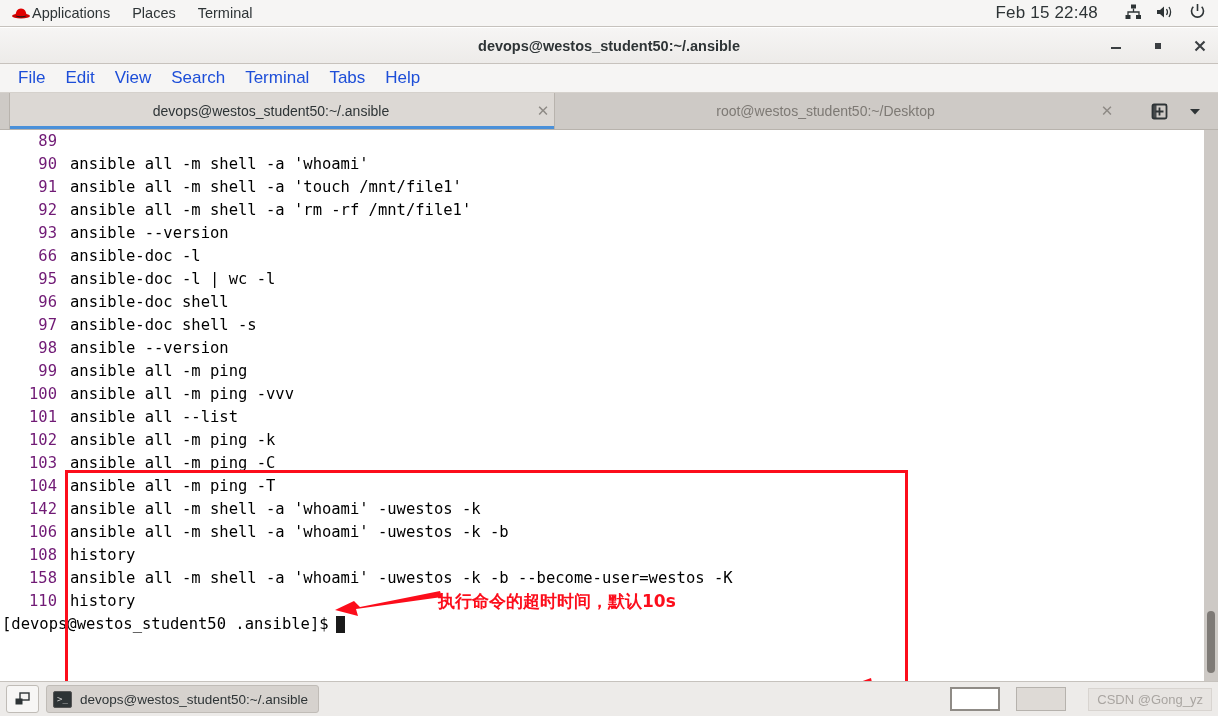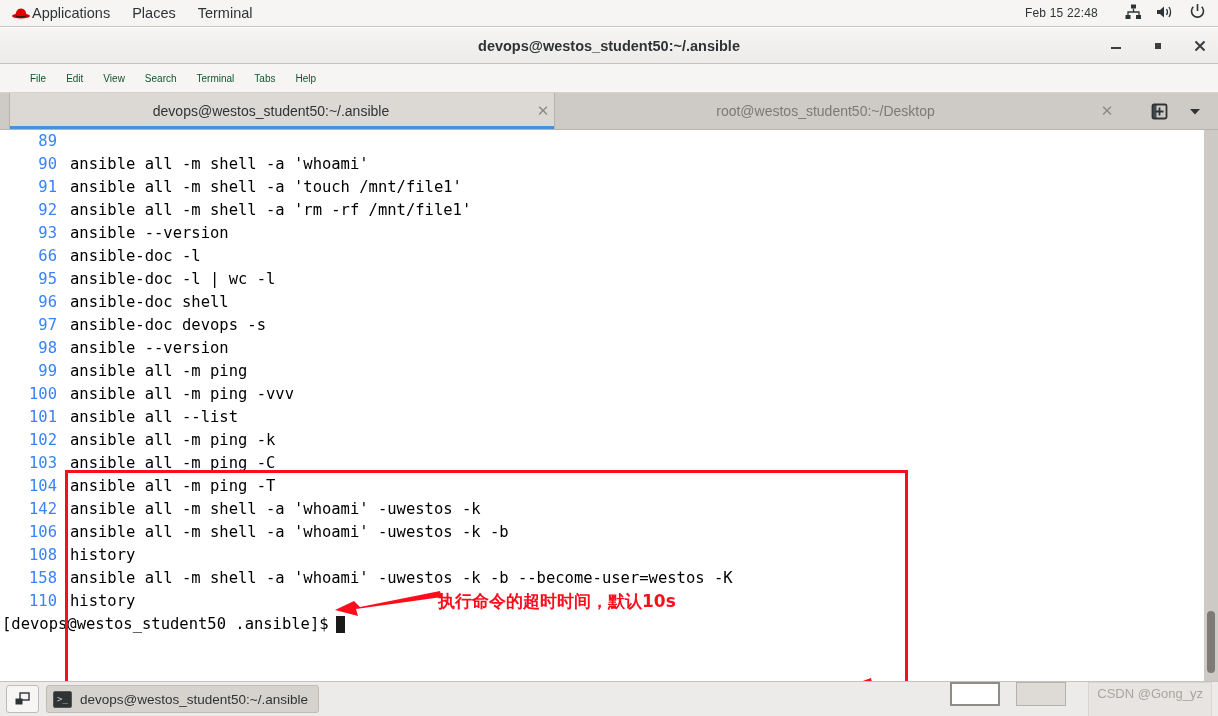--- a/index.html
+++ b/index.html
@@ -25,21 +25,21 @@
     font-size: 14.5px; color: #2e3436;
     box-sizing: border-box;
   }
   .panel-item {
     padding: 0 11px; height: 27px;
     display: flex; align-items: center; gap: 1px;
     white-space: nowrap;
   }
   .panel-spacer { flex: 1 1 auto; }
   .rh-hat { display: block; }
-  #clock { font-size: 12px; color: #2e3436; letter-spacing: 0.2px; }
+  #clock { font-size: 17px; color: #2e3436; letter-spacing: 0.2px; }
   .tray-icons { display: flex; align-items: center; gap: 14px; padding-right: 12px; padding-left: 16px;}
 
   
   #term-window {
     position: absolute; left: 0; top: 28px;
     width: 1218px; height: 652px;
     background: #f6f5f4;
     box-sizing: border-box;
   }
   #titlebar {
@@ -58,22 +58,22 @@
     color: #3b3f42;
   }
   .winbtn { width: 16px; height: 16px; display:flex; align-items:center; justify-content:center; cursor: default; }
 
   
   #menubar {
     height: 28px;
     background: #f6f5f4;
     border-bottom: 1px solid #d5d1cc;
     display: flex; align-items: center;
-    padding-left: 20px;
-    font-size: 10px; color: #14532d;
+    padding-left: 8px;
+    font-size: 17px; color: #1d4ed8;
   }
   .menu-item { padding: 0 10px; height: 28px; display:flex; align-items:center; }
 
   
   #tabbar {
     height: 36px;
     background: #cecac6;
     display: flex; align-items: stretch;
     border-bottom: 1px solid #b8b3ad;
   }
@@ -119,21 +119,21 @@
     padding: 0;
     font-family: "DejaVu Sans Mono", "Liberation Mono", monospace;
     font-size: 15.5px;
     line-height: 23px;
     color: #000000;
     box-sizing: border-box;
   }
   .hline { display: flex; align-items: baseline; height: 23px; white-space: pre; }
   .lineno {
     width: 57px; text-align: right; padding-right: 0;
-    color: #3b82f6; flex: 0 0 57px;
+    color: #701a75; flex: 0 0 57px;
   }
   .cmd { padding-left: 13px; }
   #prompt-line {
     display: flex; align-items: center; height: 23px;
     white-space: pre; padding-left: 2px;
   }
   .cursor {
     display: inline-block; width: 9px; height: 17px;
     background: #1a1a1a; margin-left: 7px; vertical-align: middle;
   }
@@ -197,21 +197,21 @@
   }
   .term-mini-icon {
     width: 17px; height: 15px; background: #2e3436;
     border: 1px solid #555; border-radius: 2px;
     color: #d0d0d0; font-size: 9px;
     font-family: "DejaVu Sans Mono", monospace;
     display: flex; align-items: center; justify-content: center;
     line-height: 1;
   }
   #taskbar-right {
-    margin-left: auto; display: flex; gap: 16px;
+    margin-left: auto; display: flex; align-items: center; gap: 16px;
     height: 35px;
   }
   .ws-cell {
     width: 50px; height: 24px;
     border: 1px solid #b6b2ad;
     box-sizing: border-box;
   }
   .ws-active { background: #ffffff; border: 2px solid #8f8b86; }
   .ws-inactive { background: #dedad6; }
   #watermark {
@@ -376,21 +376,21 @@
         <div class="hline">
           <span class="lineno">95</span>
           <span class="cmd">ansible-doc -l | wc -l</span>
         </div>
         <div class="hline">
           <span class="lineno">96</span>
           <span class="cmd">ansible-doc shell</span>
         </div>
         <div class="hline">
           <span class="lineno">97</span>
-          <span class="cmd">ansible-doc devops -s</span>
+          <span class="cmd">ansible-doc shell -s</span>
         </div>
         <div class="hline">
           <span class="lineno">98</span>
           <span class="cmd">ansible --version</span>
         </div>
         <div class="hline">
           <span class="lineno">99</span>
           <span class="cmd">ansible all -m ping</span>
         </div>
         <div class="hline">

